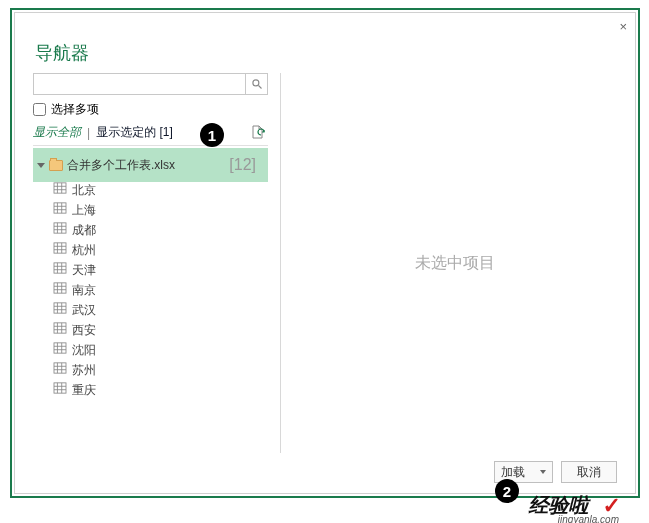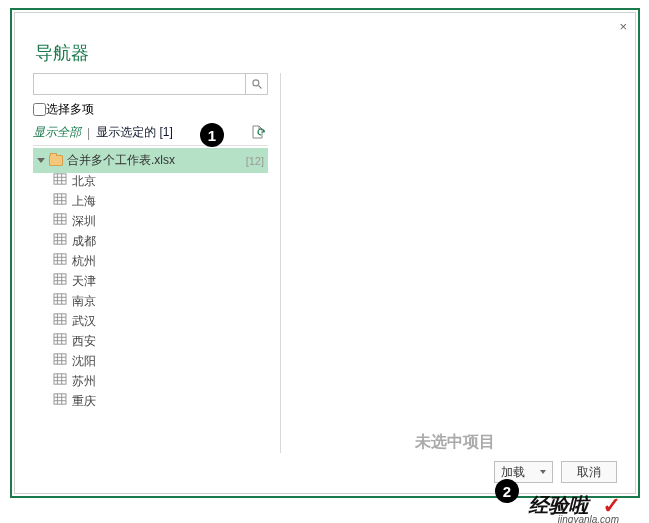--- a/index.html
+++ b/index.html
@@ -8,40 +8,40 @@
     .dialog-inner { position: absolute; left: 2px; top: 2px; right: 2px; bottom: 2px; border: 1px solid #d0d0d0; }
     .close-x { position: absolute; top: 6px; right: 8px; font-size: 13px; color: #666; cursor: pointer; }
     .title { position: absolute; top: 28px; left: 20px; font-size: 18px; color: #1a7a4c; font-weight: normal; }
     .content-area { position: absolute; top: 60px; left: 18px; right: 18px; bottom: 40px; display: flex; }
     .left-panel { width: 235px; display: flex; flex-direction: column; }
     .search-row { display: flex; align-items: center; margin-bottom: 6px; }
     .search-box { flex: 1; height: 22px; border: 1px solid #c8c8c8; background: #fff; position: relative; }
     .search-input { width: calc(100% - 24px); height: 100%; border: none; outline: none; padding: 0 4px; font-size: 12px; }
     .search-icon-btn { position: absolute; right: 0; top: 0; width: 22px; height: 20px; border-left: 1px solid #c8c8c8; display: flex; align-items: center; justify-content: center; cursor: pointer; }
     .magnifier { width: 12px; height: 12px; }
-    .checkbox-row { display: flex; align-items: center; margin-bottom: 6px; }
+    .checkbox-row { display: flex; align-items: center; margin-bottom: 6px; gap: 5px; }
     .checkbox-row input { width: 13px; height: 13px; }
     .filter-row { display: flex; align-items: center; gap: 6px; color: #1a7a4c; margin-bottom: 4px; position: relative; }
     .filter-all { color: #1a7a4c; cursor: pointer; font-style: italic; }
     .filter-sep { color: #888; }
     .filter-selected { color: #0f172a; }
     .refresh-icon { position: absolute; right: 2px; top: 0; width: 16px; height: 16px; cursor: pointer; }
     .tree-area { border-top: 1px solid #e0e0e0; padding-top: 2px; }
-    .tree-root { display: flex; align-items: center; height: 25px; background: #b5e2c7; padding-left: 4px; gap: 4px; cursor: pointer; }
+    .tree-root { display: flex; align-items: center; height: 34px; background: #b5e2c7; padding-left: 4px; gap: 4px; cursor: pointer; }
     .tree-arrow { width: 0; height: 0; border-left: 4px solid transparent; border-right: 4px solid transparent; border-top: 5px solid #666; }
     .folder-icon { width: 14px; height: 11px; background: #f4c77b; border: 1px solid #d4a050; border-radius: 1px; position: relative; }
     .folder-icon::before { content: ""; position: absolute; top: -3px; left: 0; width: 5px; height: 2px; background: #f4c77b; border: 1px solid #d4a050; border-bottom: none; }
     .root-label { flex: 1; color: #333; font-size: 12px; }
-    .root-count { color: #999; font-size: 11px; margin-right: 4px; padding-left: 43px; }
+    .root-count { color: #999; font-size: 16px; margin-right: 12px; padding-left: 43px; }
     .tree-children { padding-left: 20px; }
     .tree-item { display: flex; align-items: flex-start; height: 20px; gap: 5px; cursor: pointer; }
     .sheet-icon { width: 14px; height: 12px; }
     .item-label { color: #444; font-size: 12px; }
     .divider { width: 1px; background: #d8d8d8; margin: 0 12px; }
-    .right-panel { flex: 1; display: flex; align-items: flex-end; justify-content: center; font-weight: bold; }
+    .right-panel { flex: 1; display: flex; align-items: center; justify-content: center; }
     .placeholder { color: #aaa; font-size: 16px; }
     .footer { position: absolute; bottom: 10px; right: 18px; display: flex; gap: 8px; }
     .btn { min-width: 56px; height: 22px; border: 1px solid #bfbfbf; background: #f9f9f9; display: inline-flex; align-items: center; justify-content: center; gap: 15px; cursor: pointer; font-size: 12px; color: #333; padding: 0 6px; }
     .btn .caret { width: 0; height: 0; border-left: 3px solid transparent; border-right: 3px solid transparent; border-top: 4px solid #666; }
     .badge { position: absolute; width: 24px; height: 24px; border-radius: 50%; background: #000; color: #fff; font-weight: bold; display: flex; align-items: center; justify-content: center; font-size: 15px; z-index: 20; }
     .watermark { position: absolute; bottom: 4px; right: 28px; display: flex; align-items: center; gap: 14px; z-index: 30; }
     .wm-cn { font-size: 20px; font-weight: bold; font-style: italic; color: #111; }
     .wm-check { color: #d42020; font-size: 22px; font-weight: bold; }
     .wm-url { position: absolute; bottom: -2px; right: 30px; font-size: 10px; color: #555; font-style: italic; z-index: 30; }
   </style>
@@ -113,30 +113,20 @@
                 <span class="item-label">上海</span>
               </div>
               <div class="tree-item">
                 <svg class="sheet-icon" viewBox="0 0 16 14">
                   <rect x="1" y="1" width="14" height="12" fill="none" stroke="#888" stroke-width="1"></rect>
                   <line x1="1" y1="5" x2="15" y2="5" stroke="#888" stroke-width="1"></line>
                   <line x1="1" y1="9" x2="15" y2="9" stroke="#888" stroke-width="1"></line>
                   <line x1="5" y1="1" x2="5" y2="13" stroke="#888" stroke-width="1"></line>
                   <line x1="10" y1="1" x2="10" y2="13" stroke="#888" stroke-width="1"></line>
                 </svg>
-                <span class="item-label">深圳</span>
-              </div>
-              <div class="tree-item">
-                <svg class="sheet-icon" viewBox="0 0 16 14">
-                  <rect x="1" y="1" width="14" height="12" fill="none" stroke="#888" stroke-width="1"></rect>
-                  <line x1="1" y1="5" x2="15" y2="5" stroke="#888" stroke-width="1"></line>
-                  <line x1="1" y1="9" x2="15" y2="9" stroke="#888" stroke-width="1"></line>
-                  <line x1="5" y1="1" x2="5" y2="13" stroke="#888" stroke-width="1"></line>
-                  <line x1="10" y1="1" x2="10" y2="13" stroke="#888" stroke-width="1"></line>
-                </svg>
                 <span class="item-label">成都</span>
               </div>
               <div class="tree-item">
                 <svg class="sheet-icon" viewBox="0 0 16 14">
                   <rect x="1" y="1" width="14" height="12" fill="none" stroke="#888" stroke-width="1"></rect>
                   <line x1="1" y1="5" x2="15" y2="5" stroke="#888" stroke-width="1"></line>
                   <line x1="1" y1="9" x2="15" y2="9" stroke="#888" stroke-width="1"></line>
                   <line x1="5" y1="1" x2="5" y2="13" stroke="#888" stroke-width="1"></line>
                   <line x1="10" y1="1" x2="10" y2="13" stroke="#888" stroke-width="1"></line>
                 </svg>

